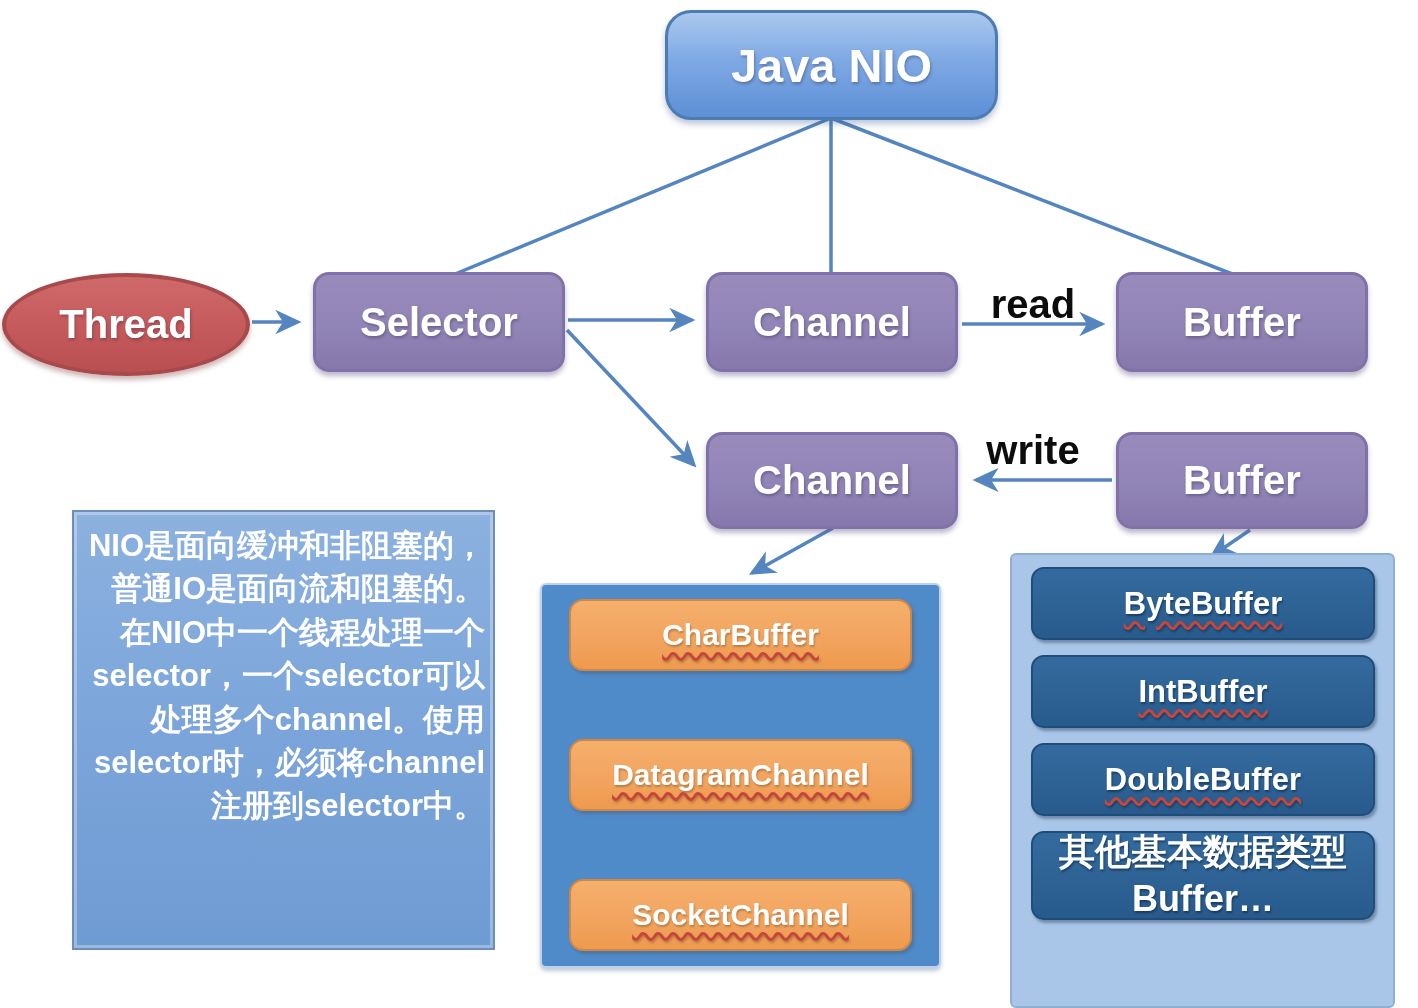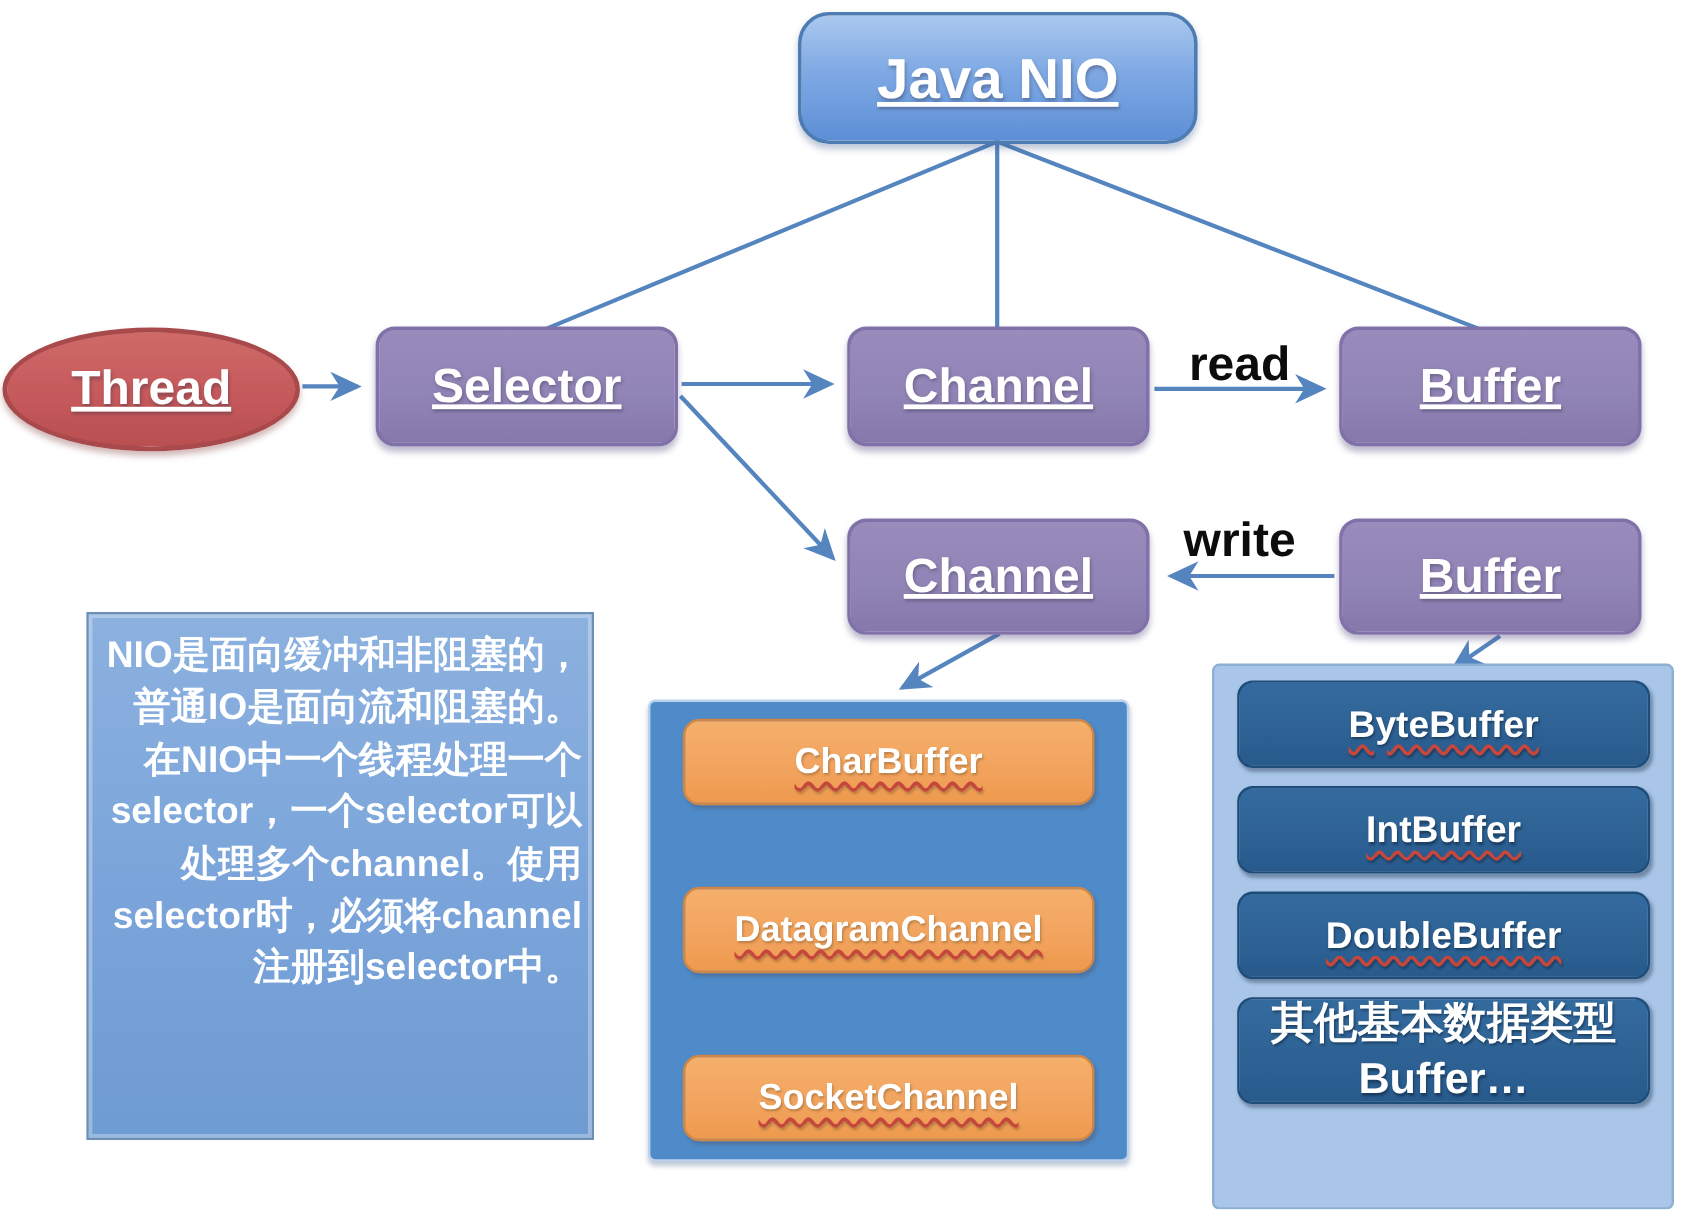--- a/index.html
+++ b/index.html
@@ -5,21 +5,20 @@
   html,body{margin:0;padding:0;background:#ffffff;}
   .stage{
     position:relative;width:1418px;height:1008px;overflow:hidden;
     font-family:"Liberation Sans","DejaVu Sans",sans-serif;background:#ffffff;
   }
   .wires{position:absolute;left:0;top:0;width:1418px;height:1008px;z-index:1;}
   .node{
     position:absolute;z-index:2;display:flex;align-items:center;justify-content:center;
     color:#fff;font-weight:bold;text-shadow:1px 2px 3px rgba(40,40,60,.35);
     box-sizing:border-box;
-    text-decoration:underline;
   }
   .pill-blue{
     left:665px;top:10px;width:333px;height:110px;border-radius:26px;
     background:linear-gradient(to bottom,#aac8ee 0%,#7fa9e4 45%,#5d8fd6 100%);
     border:3px solid #4d7cb3;font-size:47px;
     box-shadow:0 4px 6px rgba(60,90,140,.35);
   }
   .ellipse-red{
     left:2px;top:273px;width:248px;height:103px;border-radius:50%;
     background:linear-gradient(to bottom,#cf6a69 0%,#c5595b 55%,#b94f51 100%);

